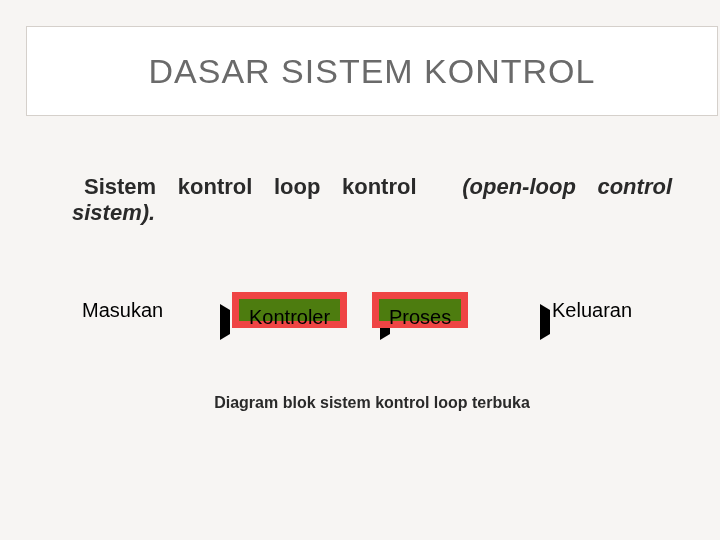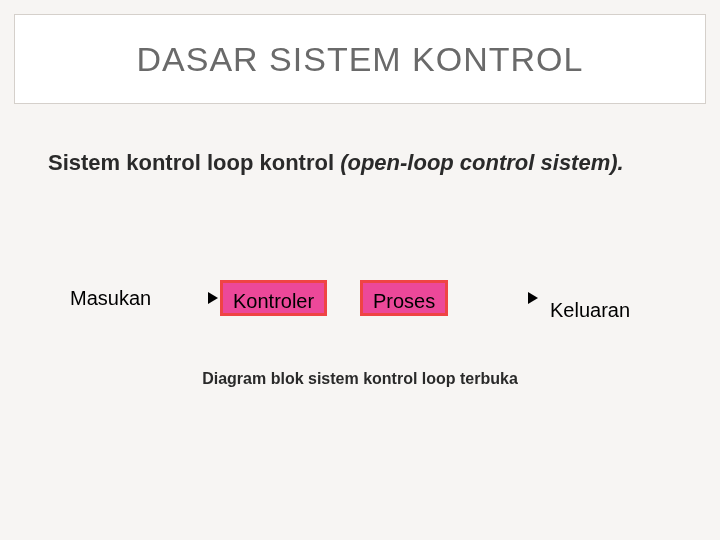--- a/index.html
+++ b/index.html
@@ -1,15 +1,15 @@
 <!DOCTYPE html>
 <html><head>
 <meta charset="utf-8">
 <style>
-  * { box-sizing: border-box; margin: 0; padding: 0; }
+  * { box-sizing: border-box; margin: 0; padding: 12px; }
   body {
     width: 720px;
     height: 540px;
     background: #f7f5f3;
     font-family: Arial, Helvetica, sans-serif;
     position: relative;
     overflow: hidden;
   }
   .title-box {
     position: absolute;
@@ -53,28 +53,28 @@
     height: 36px;
     line-height: 36px;
     font-family: Liberation Sans, sans-serif;
     font-size: 20px;
     color: #000;
     text-align: center;
     padding: 0 10px;
     white-space: nowrap;
   }
   .boxed {
-    border: 3px solid #ef4444;
-    background: #ec4899;
+    border: 7px solid #ef4444;
+    background: #4d7c0f;
     text-align: center;
   }
   .n1 { left: 0; }
   .n2 { left: 160px; }
   .n3 { left: 300px; }
-  .n4 { left: 480px; margin-top: 12px; }
+  .n4 { left: 470px; }
   .arrow {
     position: absolute;
     top: 22px;
     width: 0;
     height: 0;
     border-top: 6px solid transparent;
     border-bottom: 6px solid transparent;
     border-left: 10px solid #000;
   }
   .a1 { left: 148px; }

